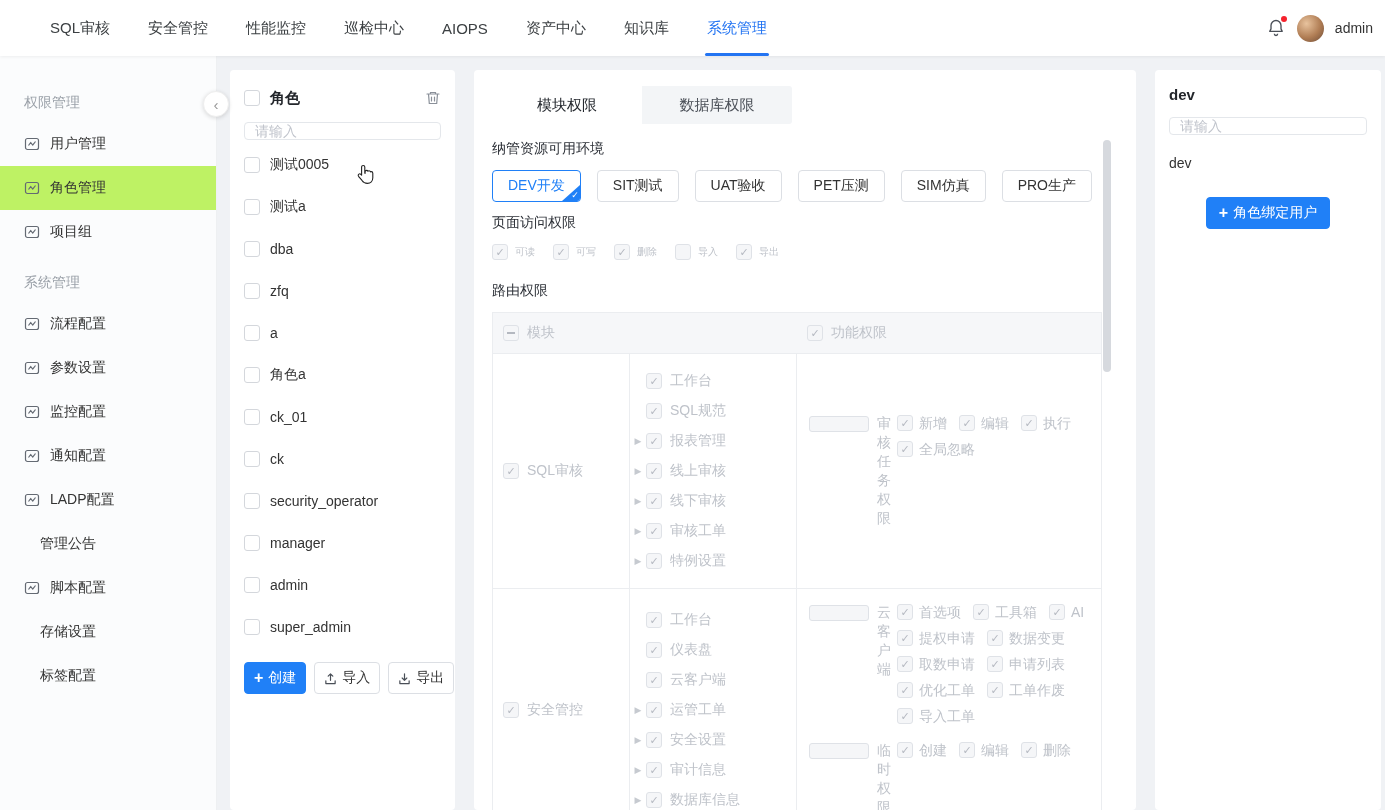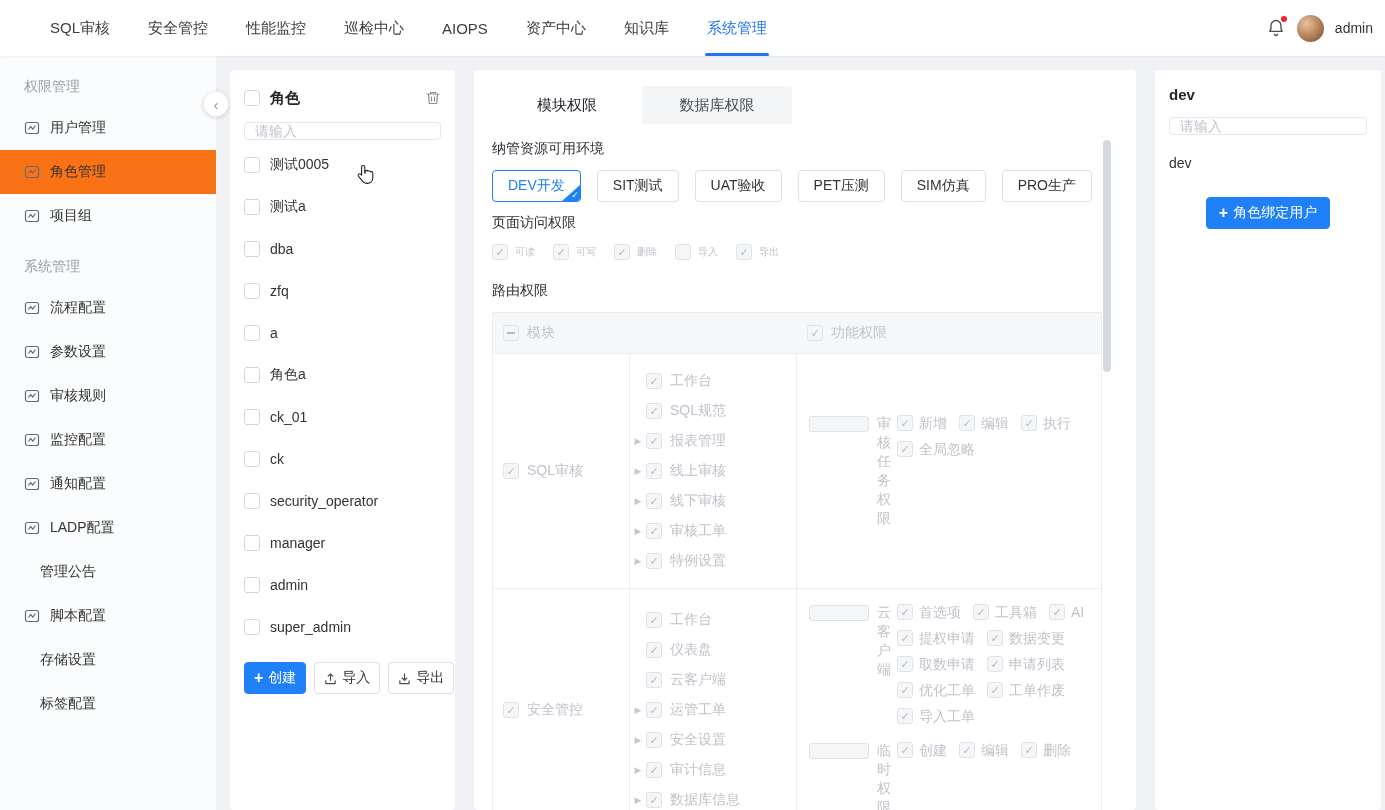--- a/index.html
+++ b/index.html
@@ -22,25 +22,25 @@
   .bell-wrap { position:relative; display:flex; cursor:pointer; }
   .dot { position:absolute; top:-2px; right:-1px; width:6px; height:6px; border-radius:50%; background:#f5222d; }
   .avatar { width:27px; height:27px; border-radius:50%; flex:none;
             background:radial-gradient(circle at 35% 32%, #e8c39e 0%, #b07d54 55%, #6b4a36 100%); }
   .username { font-size:14px; color:#333; }
 
   
   .layout { display:flex; height:754px; }
   .sidebar { width:217px; flex:none; background:#fbfcfd; position:relative; padding-top:14px;
              border-right:1px solid #eef0f2; }
-  .side-sec-title { color:#9aa0a8; font-size:14px; padding:8px 0 10px 24px; }
+  .side-sec-title { color:#9aa0a8; font-size:14px; padding:8px 0 10px 24px;margin-top:16px; }
   .side-sec-title.second { margin-top:12px; }
   .side-item { height:44px; display:flex; align-items:center; gap:10px; padding-left:24px;
                font-size:14px; color:#333; cursor:pointer; }
-  .side-item.active { background:#f97316; }
+  .side-item.active { background:#bef264; }
   .side-item.noicon { padding-left:40px; }
   .side-icon { width:16px; height:16px; flex:none; display:flex; }
   .collapse-btn { position:absolute; right:-13px; top:35px; width:26px; height:26px; border-radius:50%;
                   background:#fff; border:1px solid #eee; box-shadow:0 1px 4px rgba(0,0,0,.14);
                   color:#999; font-size:15px; display:flex; align-items:center; justify-content:center;
                   cursor:pointer; z-index:4; }
 
   .content { flex:1; display:flex; padding:14px 4px 0 13px; gap:19px; min-width:0; }
   .card { background:#fff; border-radius:4px; }
 
@@ -204,29 +204,20 @@
             </span>
             <span>参数设置</span>
           </div>
           <div class="side-item">
             <span class="side-icon">
               <svg width="16" height="16" viewBox="0 0 16 16" fill="none" stroke="#646a73" stroke-width="1.2" stroke-linejoin="round">
                 <rect x="1.5" y="2.5" width="13" height="11" rx="2"></rect>
                 <path d="M4.5 9.5l2.2-3 2 2.6 2.8-3.6"></path>
               </svg>
             </span>
-            <span>审核规则</span>
-          </div>
-          <div class="side-item">
-            <span class="side-icon">
-              <svg width="16" height="16" viewBox="0 0 16 16" fill="none" stroke="#646a73" stroke-width="1.2" stroke-linejoin="round">
-                <rect x="1.5" y="2.5" width="13" height="11" rx="2"></rect>
-                <path d="M4.5 9.5l2.2-3 2 2.6 2.8-3.6"></path>
-              </svg>
-            </span>
             <span>监控配置</span>
           </div>
           <div class="side-item">
             <span class="side-icon">
               <svg width="16" height="16" viewBox="0 0 16 16" fill="none" stroke="#646a73" stroke-width="1.2" stroke-linejoin="round">
                 <rect x="1.5" y="2.5" width="13" height="11" rx="2"></rect>
                 <path d="M4.5 9.5l2.2-3 2 2.6 2.8-3.6"></path>
               </svg>
             </span>
             <span>通知配置</span>

